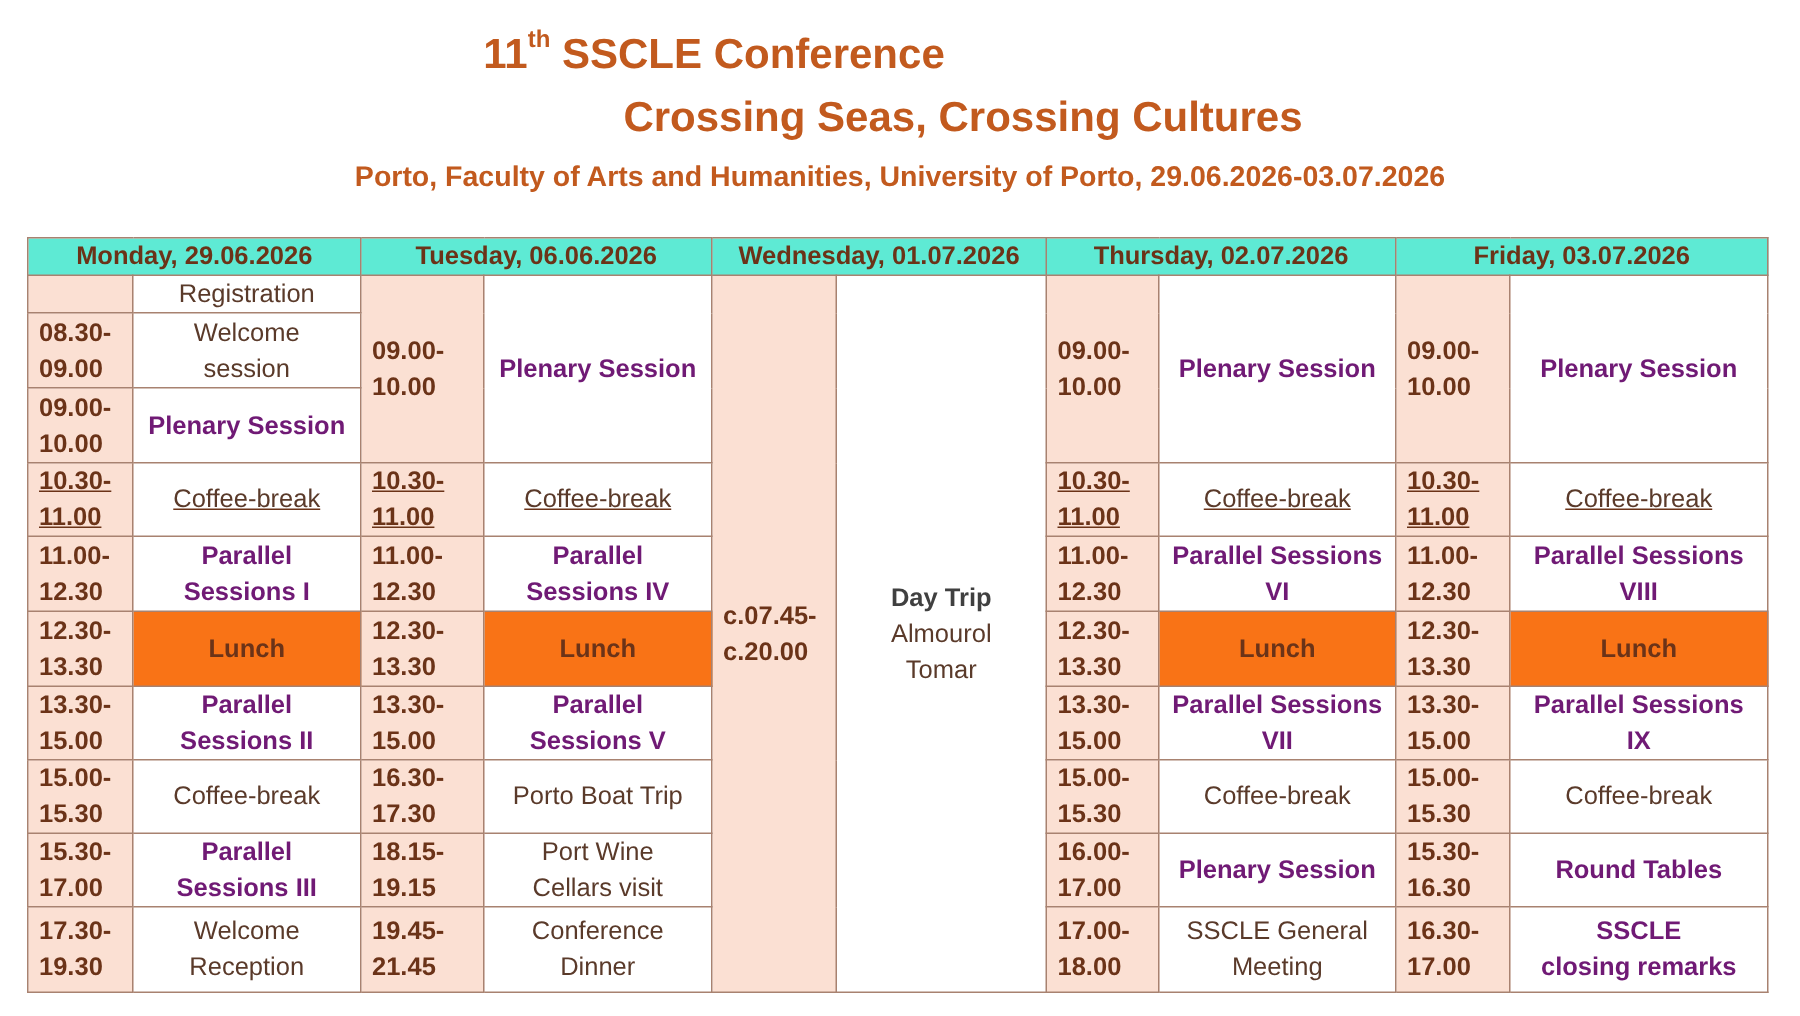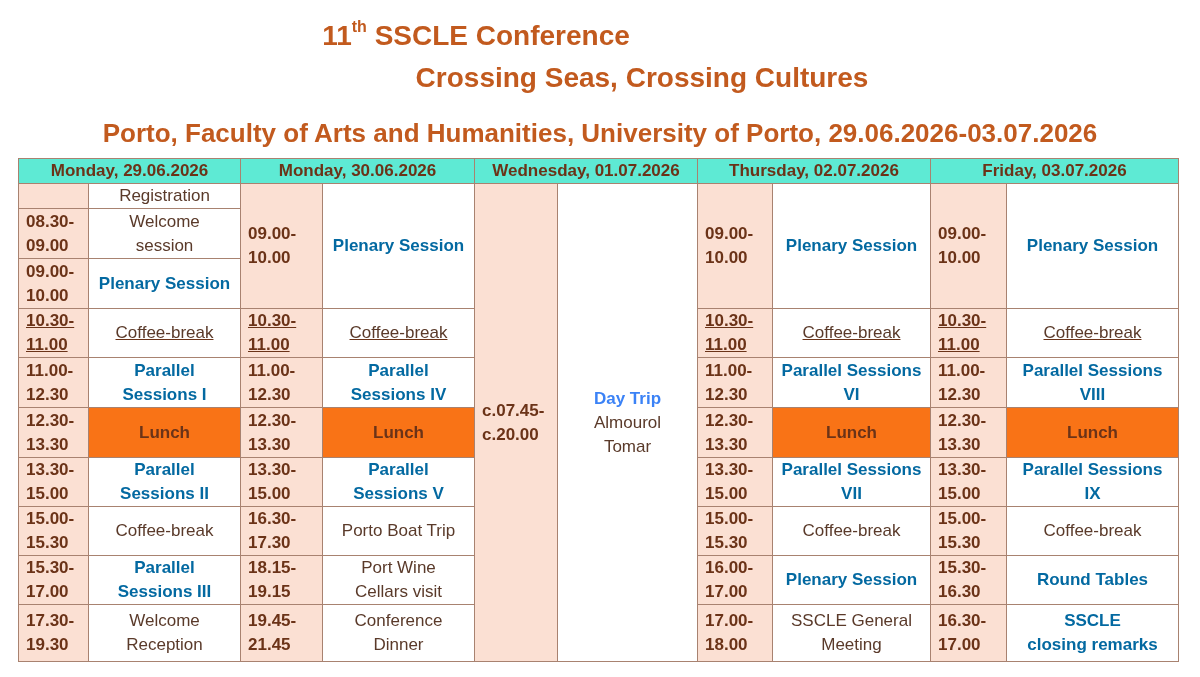--- a/index.html
+++ b/index.html
@@ -1,27 +1,27 @@
 <!DOCTYPE html>
 <html><head>
 <meta charset="utf-8">
 <style>
   html,body{margin:0;padding:0;background:#fff;}
   body{width:1200px;height:677px;position:relative;overflow:hidden;font-family:"Liberation Sans","DejaVu Sans",sans-serif;color:#6b3318;}
   .titles{position:absolute;left:0;top:0;width:1200px;text-align:center;color:#c25a1e;font-weight:bold;}
   .t1{position:absolute;left:0;width:952px;top:20px;font-size:28px;}
   .t1 sup{font-size:16px;vertical-align:top;position:relative;top:-2px;}
   .t2{position:absolute;left:0;width:1200px;top:62px;font-size:28px;padding-left:42px;}
-  .t3{position:absolute;left:0;width:1200px;top:118px;font-size:26px;}
+  .t3{position:absolute;left:0;width:1200px;top:108px;font-size:19px;}
   table{position:absolute;left:18px;top:158px;border-collapse:collapse;table-layout:fixed;}
   td,th{border:1.5px solid #a88270;padding:0;text-align:center;vertical-align:middle;font-size:17px;line-height:24px;}
   th{background:#5eead4;font-weight:bold;height:24px;color:#6b3318;}
   td.time{background:#fbe0d3;font-weight:bold;text-align:left;padding-left:7px;color:#6b3318;}
   td.ev{background:#fff;color:#5a3a2a;}
-  td.ev.b{font-weight:bold;color:#0369a1;}
+  td.ev.b{font-weight:bold;color:#701a75;}
   td.lunch{background:#f97316;font-weight:bold;color:#6b3318;}
   td.blank{background:#fbe0d3;}
 </style>
 </head>
 <body>
 
 <div class="titles">
   <div class="t1"><span>11</span><sup>th</sup><span> SSCLE Conference</span></div>
   <div class="t2">Crossing Seas, Crossing Cultures</div>
   <div class="t3">Porto, Faculty of Arts and Humanities, University of Porto, 29.06.2026-03.07.2026</div>
@@ -36,34 +36,34 @@
     <col style="width:83px">
       <col style="width:140px">
     <col style="width:75px">
       <col style="width:158px">
     <col style="width:76px">
       <col style="width:172px">
   </colgroup>
   <thead>
     <tr>
       <th colspan="2">Monday, 29.06.2026</th>
-      <th colspan="2">Monday, 30.06.2026</th>
+      <th colspan="2">Tuesday, 06.06.2026</th>
       <th colspan="2">Wednesday, 01.07.2026</th>
       <th colspan="2">Thursday, 02.07.2026</th>
       <th colspan="2">Friday, 03.07.2026</th>
     </tr>
   </thead>
   <tbody id="tbody">
       <tr style="height: 25px;">
         <td class="blank"></td>
         <td class="ev">Registration</td>
         <td class="time" rowspan="3">09.00-<br>10.00</td>
         <td class="ev b" rowspan="3">Plenary Session</td>
         <td class="time" rowspan="10">c.07.45-<br>c.20.00</td>
-        <td class="ev" rowspan="10"><b style="color: #3b82f6;">Day Trip</b><br>Almourol<br>Tomar</td>
+        <td class="ev" rowspan="10"><b style="color: #404040;">Day Trip</b><br>Almourol<br>Tomar</td>
         <td class="time" rowspan="3">09.00-<br>10.00</td>
         <td class="ev b" rowspan="3">Plenary Session</td>
         <td class="time" rowspan="3">09.00-<br>10.00</td>
         <td class="ev b" rowspan="3">Plenary Session</td>
       </tr>
       <tr style="height: 50px;">
         <td class="time">08.30-<br>09.00</td>
         <td class="ev">Welcome<br>session</td>
       </tr>
       <tr style="height: 50px;">

